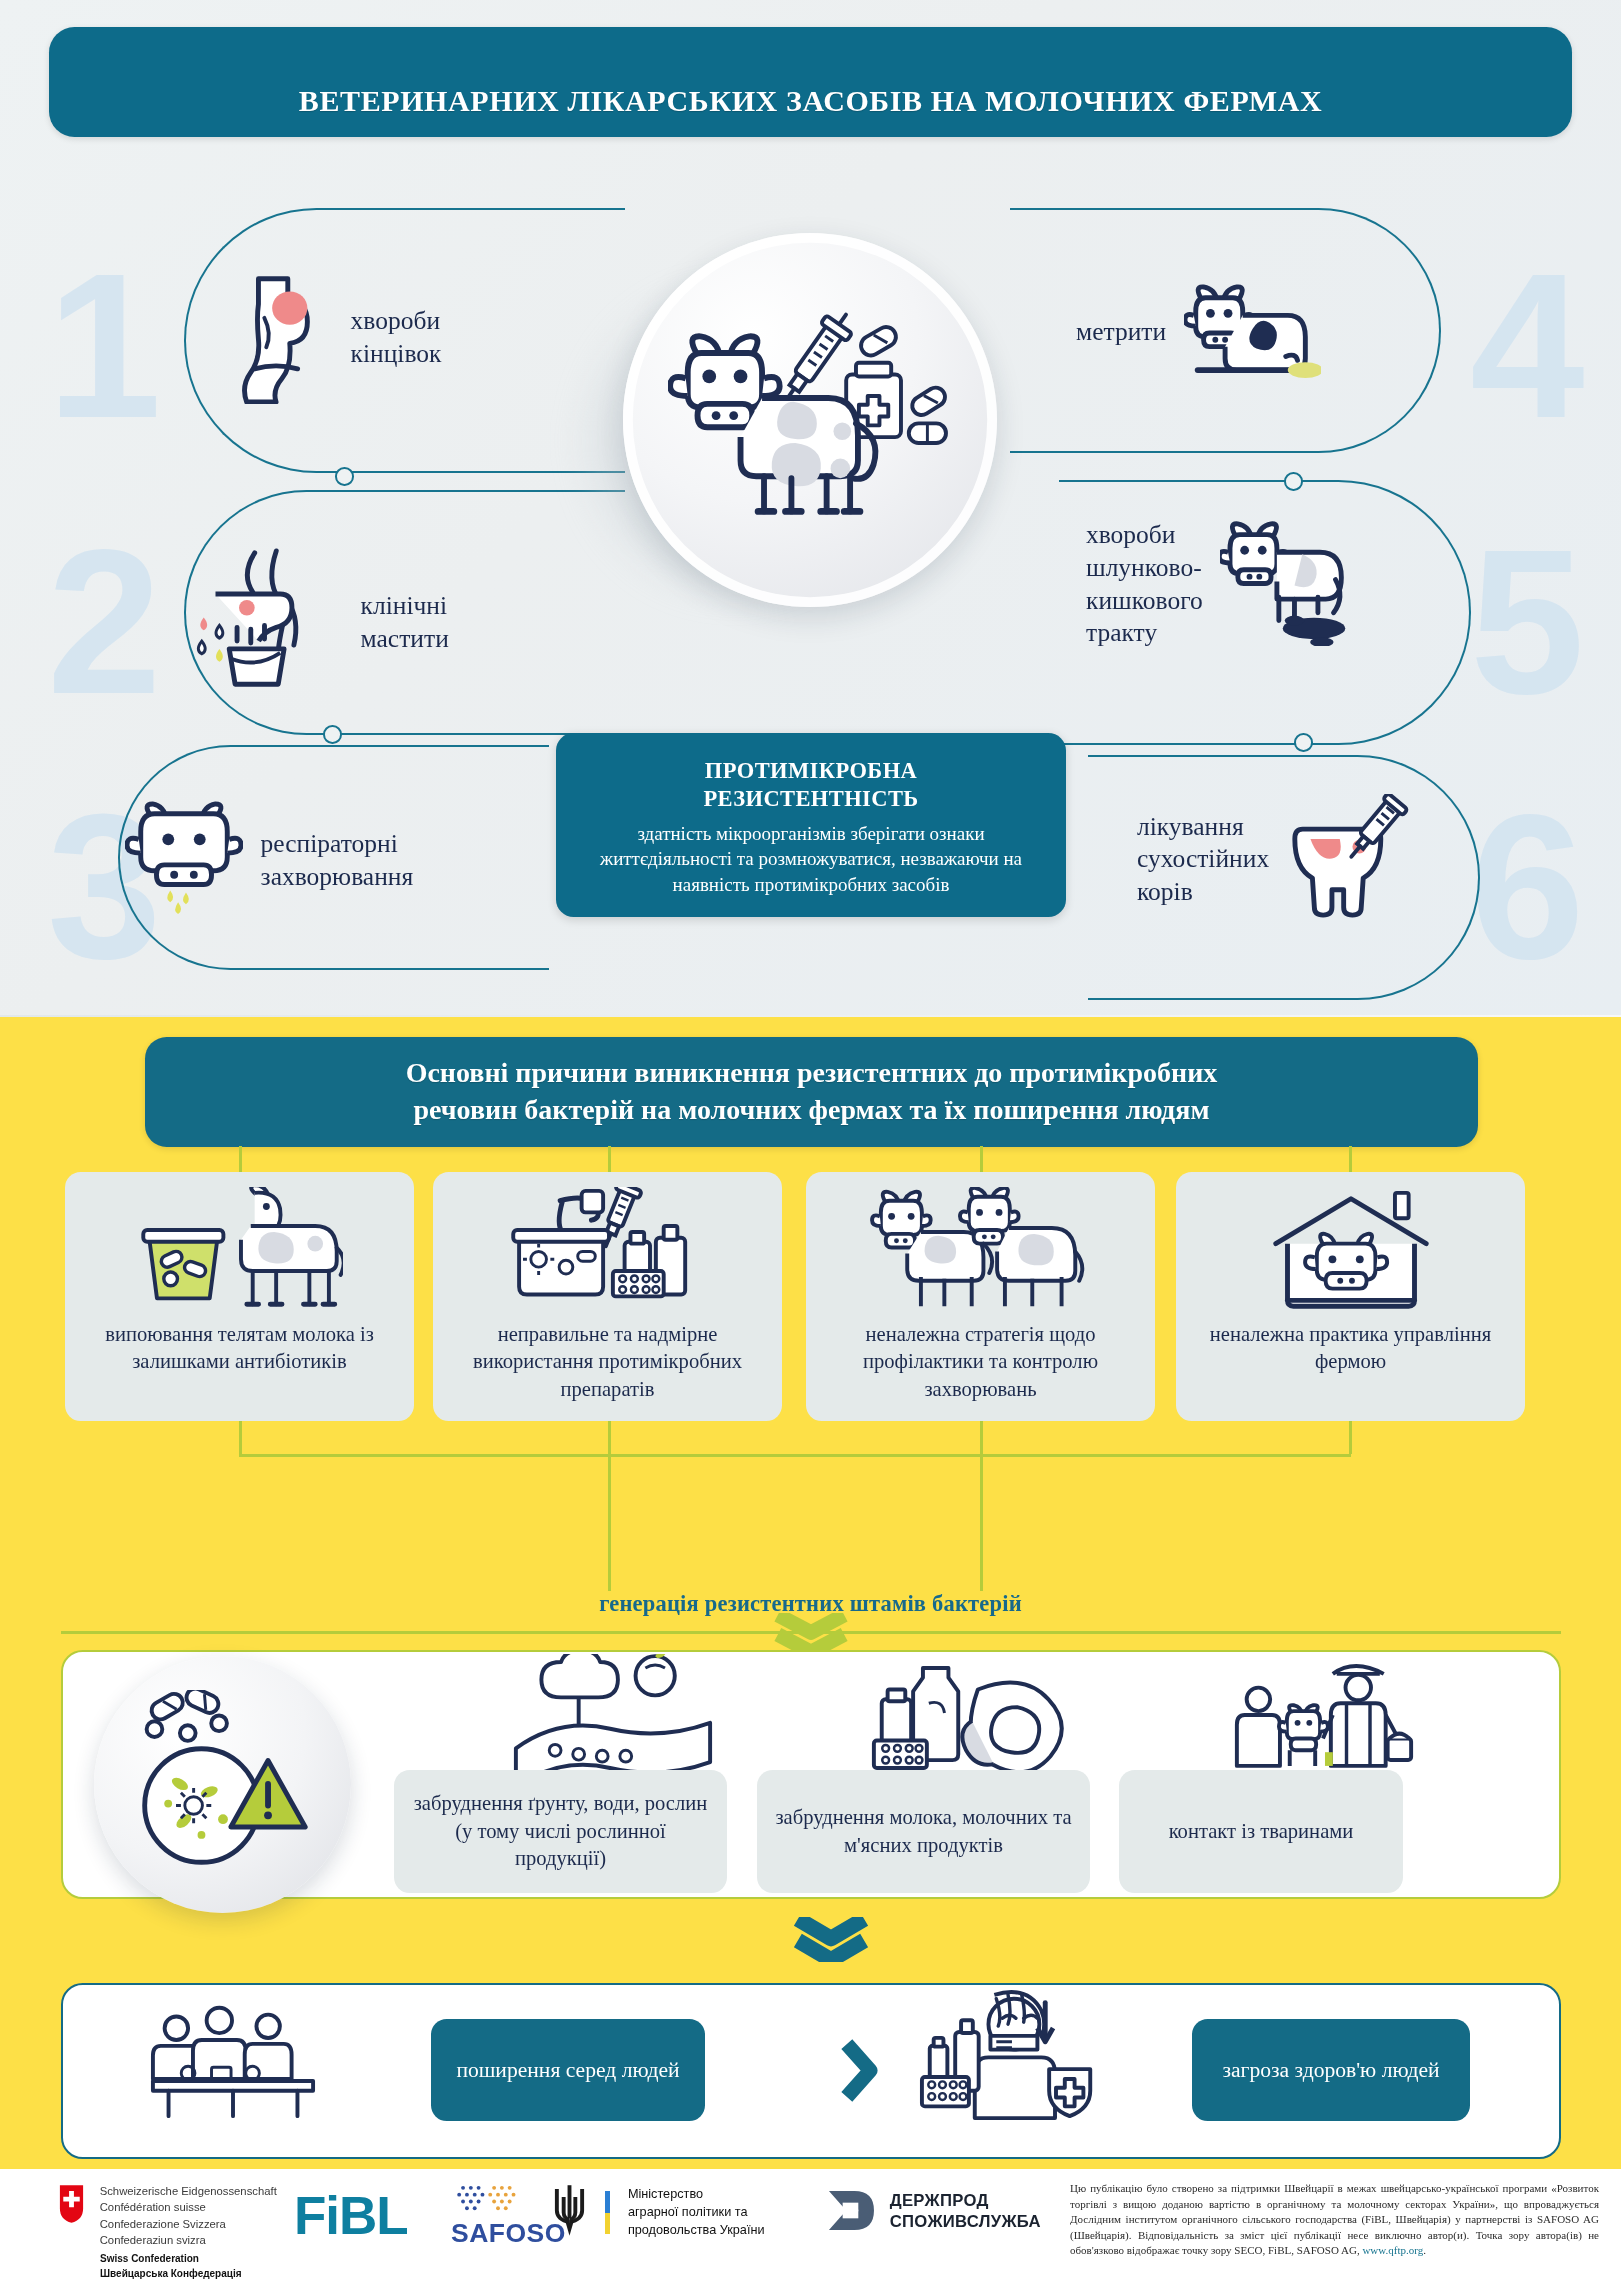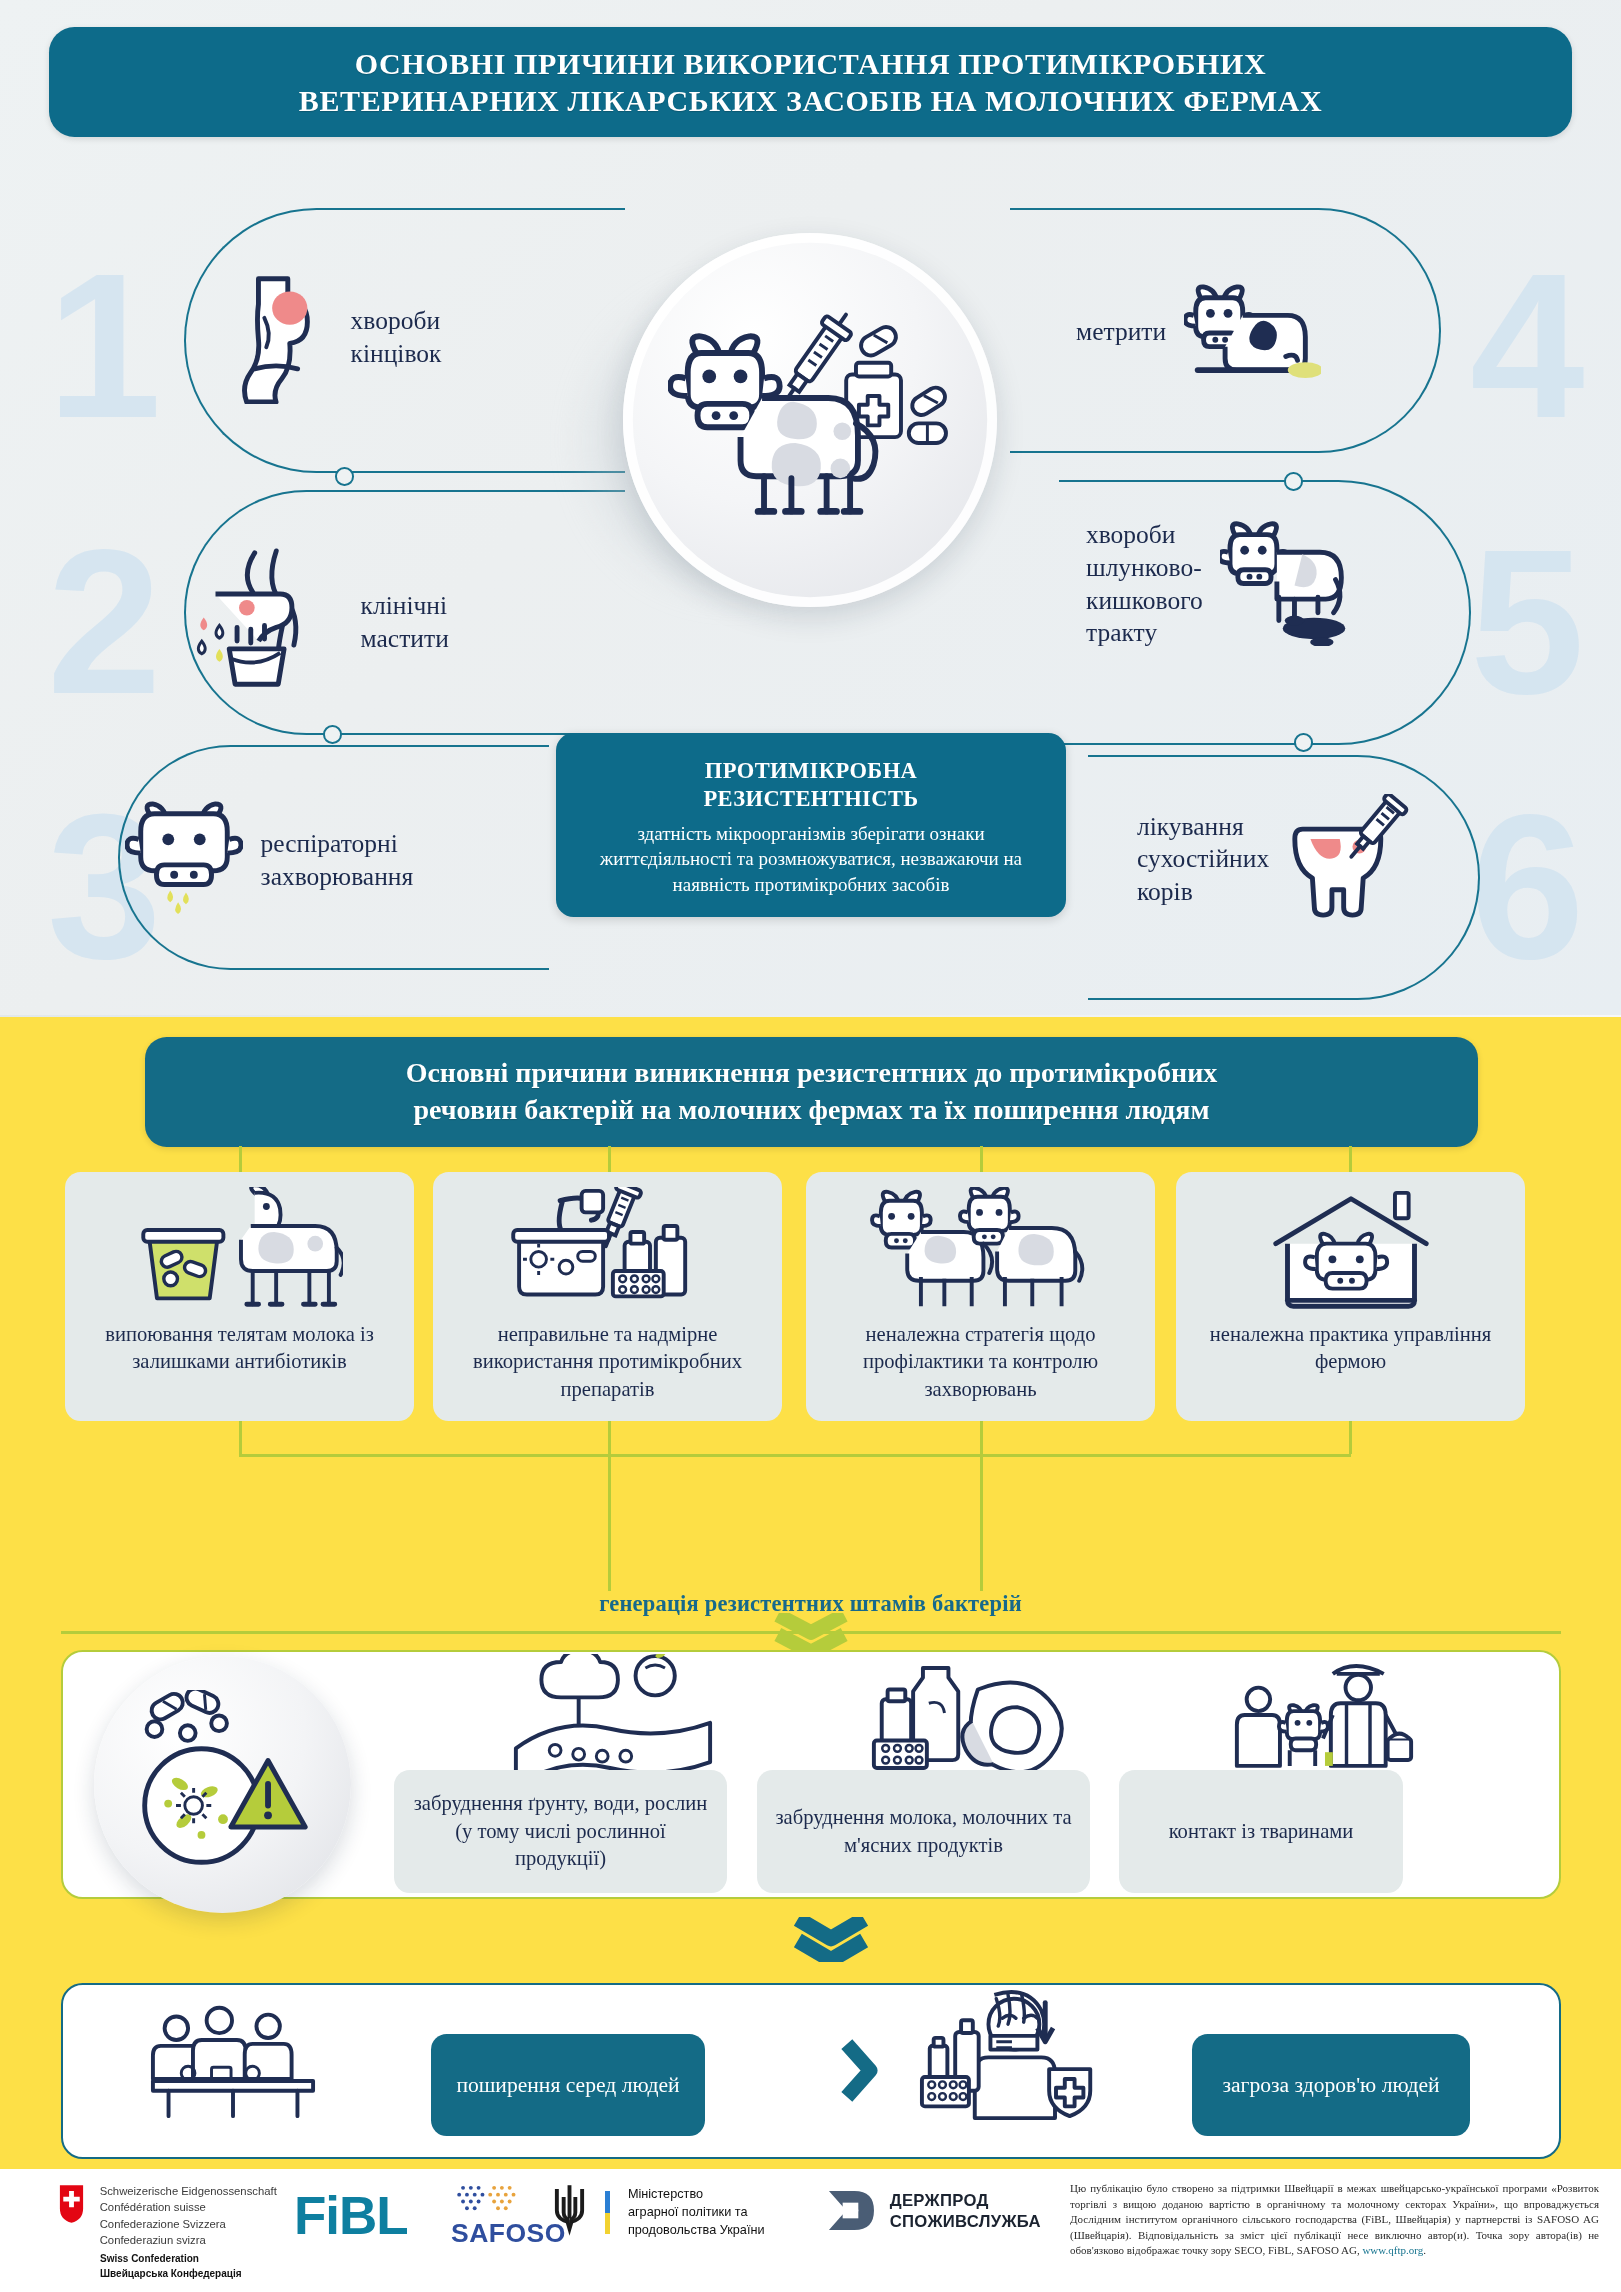--- a/index.html
+++ b/index.html
@@ -157,21 +157,21 @@
     font-size: 20.6px; color:#1c2a4d; text-align:center; line-height:1.34;
   }
   .spread-icon { position:absolute; }
 
   #blue-box {
     position: absolute; left: 61px; top: 966px; width: 1500px; height: 176px;
     border: 2.9px solid #146b86; border-radius: 21.6px; background:#ffffff;
   }
   .pill {
     position:absolute; background:#146b86; border-radius: 15.7px;
-    display:flex; align-items:center; justify-content:center;margin-top:15px;
+    display:flex; align-items:center; justify-content:center;
   }
   .pill .txt { color:#fff; font-size: 21.6px; text-align:center; line-height:1.34; }
 
   
   #footer {
     position:absolute; left:0; top: 2171px; width:1621px; height: 122px;
     background:#ffffff;
   }
   .swiss-txt {
     font-family:"Liberation Sans", sans-serif; font-size: 11.3px; color:#3a3a3a; line-height:1.45;
@@ -189,21 +189,21 @@
   .min-txt { font-family:"Liberation Sans", sans-serif; font-size:12.7px; color:#111; line-height:1.42; }
   .dps-txt { font-family:"Liberation Sans", sans-serif; font-size:16.7px; font-weight:bold; color:#1b2330; line-height:1.25; letter-spacing:0.3px;}
 </style>
 </head>
 <body>
 
 <div id="section1">
 
   <div id="title-banner">
     <div class="t">
-      <span>ОСНОВНІ ПРИЧИНИ ВИКОРИСТАННЯ ПРОТИМІКРОБНИХ</span><br>
+      <br>
       <span>ВЕТЕРИНАРНИХ ЛІКАРСЬКИХ ЗАСОБІВ НА МОЛОЧНИХ ФЕРМАХ</span>
     </div>
   </div>
 
   <div class="bignum n1">1</div>
   <div class="bignum n2">2</div>
   <div class="bignum n3">3</div>
   <div class="bignum n4">4</div>
   <div class="bignum n5">5</div>
   <div class="bignum n6">6</div>

